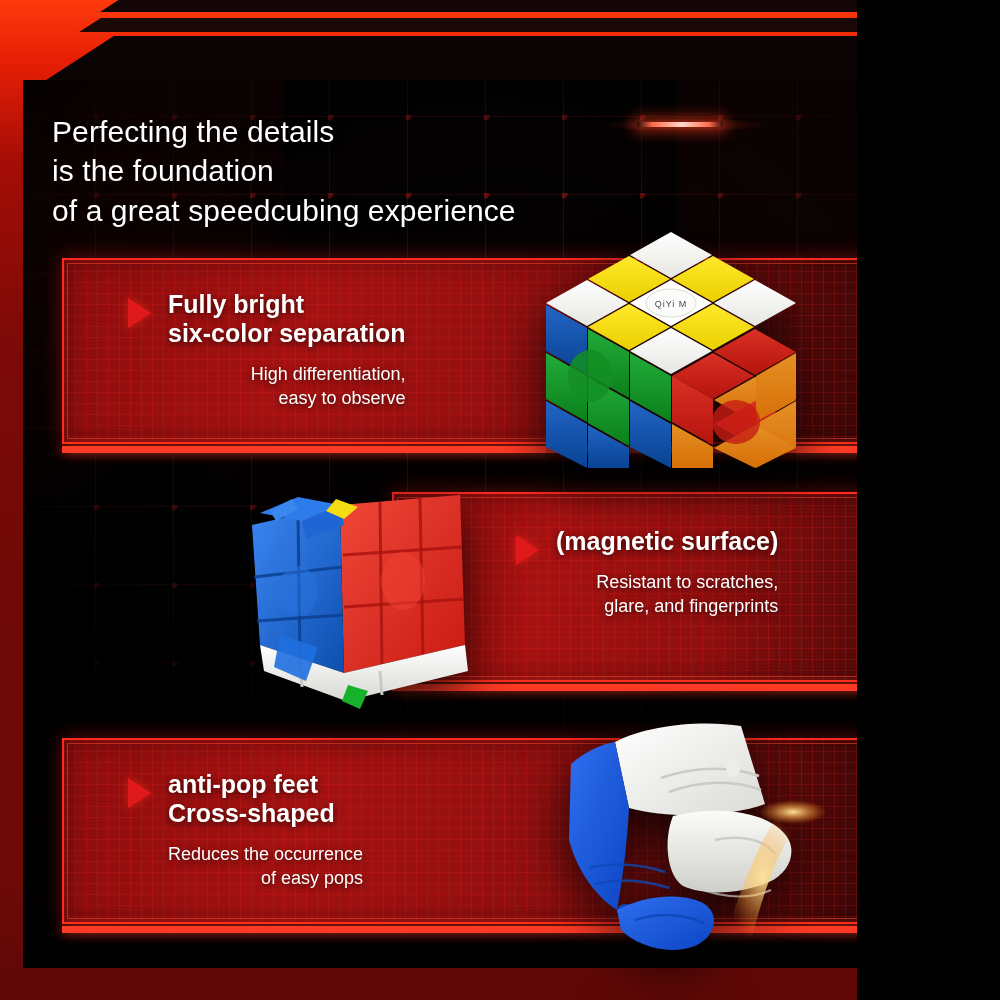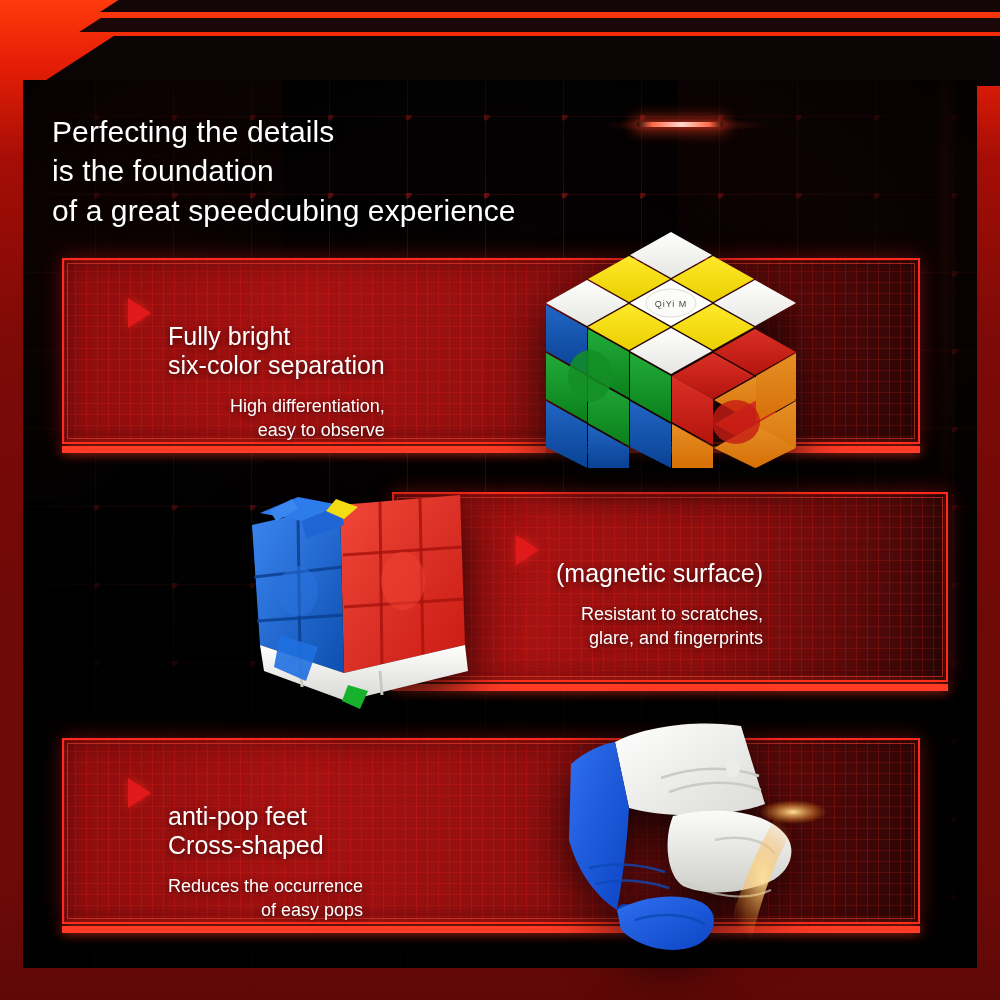--- a/index.html
+++ b/index.html
@@ -1,19 +1,19 @@
 <!DOCTYPE html>
 <html><head>
 <meta charset="utf-8">
 <style>
   html,body{margin:0;padding:0;background:#000;}
   body{width:1000px;height:1000px;overflow:hidden;font-family:"Liberation Sans",sans-serif;}
 
   
-  .poster{position:relative;width:1000px;height:1000px;overflow:hidden;
+  .poster{position:relative;width:857px;height:1000px;overflow:hidden;
     background:linear-gradient(180deg,#ff3a0c 0%,#e81f06 6%,#a50d06 16%,#7d0a07 34%,#6e0907 62%,#6d0a08 88%,#5e0806 100%);}
 
   
   .stage{position:absolute;left:23px;top:80px;width:954px;height:888px;overflow:hidden;background:#050202;}
 
   
   .ceiling{position:absolute;left:0;top:0;width:1000px;height:86px;overflow:hidden;}
   .cbandA{position:absolute;left:120px;top:-14px;width:1100px;height:26px;background:#140606;transform:skewX(-57deg);}
   .cbandB{position:absolute;left:90px;top:18px;width:1150px;height:14px;background:#1a0707;transform:skewX(-57deg);}
   .cbandC{position:absolute;left:60px;top:36px;width:1200px;height:70px;background:#0b0404;transform:skewX(-57deg);}
@@ -58,21 +58,21 @@
   .panel:after{content:"";position:absolute;left:3px;right:3px;top:3px;bottom:3px;
     border:1px solid rgba(255,70,50,.55);pointer-events:none;}
   .panel .lip{position:absolute;left:-2px;right:-2px;bottom:-11px;height:7px;background:#ff3b26;
     box-shadow:0 0 12px rgba(255,60,35,.75);}
 
   .p1{left:62px;top:258px;width:854px;height:182px;}
   .p2{left:392px;top:492px;width:552px;height:186px;}
   .p3{left:62px;top:738px;width:854px;height:182px;}
 
   .ptext{position:absolute;z-index:8;color:#fff;text-shadow:0 2px 7px rgba(0,0,0,.7);}
-  .ptitle{font-size:25px;font-weight:normal;line-height:1.16;white-space:nowrap;margin-top:32px;}
+  .ptitle{font-size:25px;font-weight:bold;line-height:1.16;white-space:nowrap;}
   .psub{margin-top:15px;font-size:18px;line-height:1.32;white-space:nowrap;font-weight:400;text-align:right;}
   .t1{left:168px;top:290px;}
   .t2{left:556px;top:527px;}
   .t3{left:168px;top:770px;}
 
   .tri{position:absolute;z-index:8;width:0;height:0;border-left:23px solid #e01a1a;
     border-top:15px solid transparent;border-bottom:15px solid transparent;
     filter:drop-shadow(0 0 5px rgba(255,40,25,.6));}
   .tr1{left:128px;top:298px;}
   .tr2{left:516px;top:535px;}

